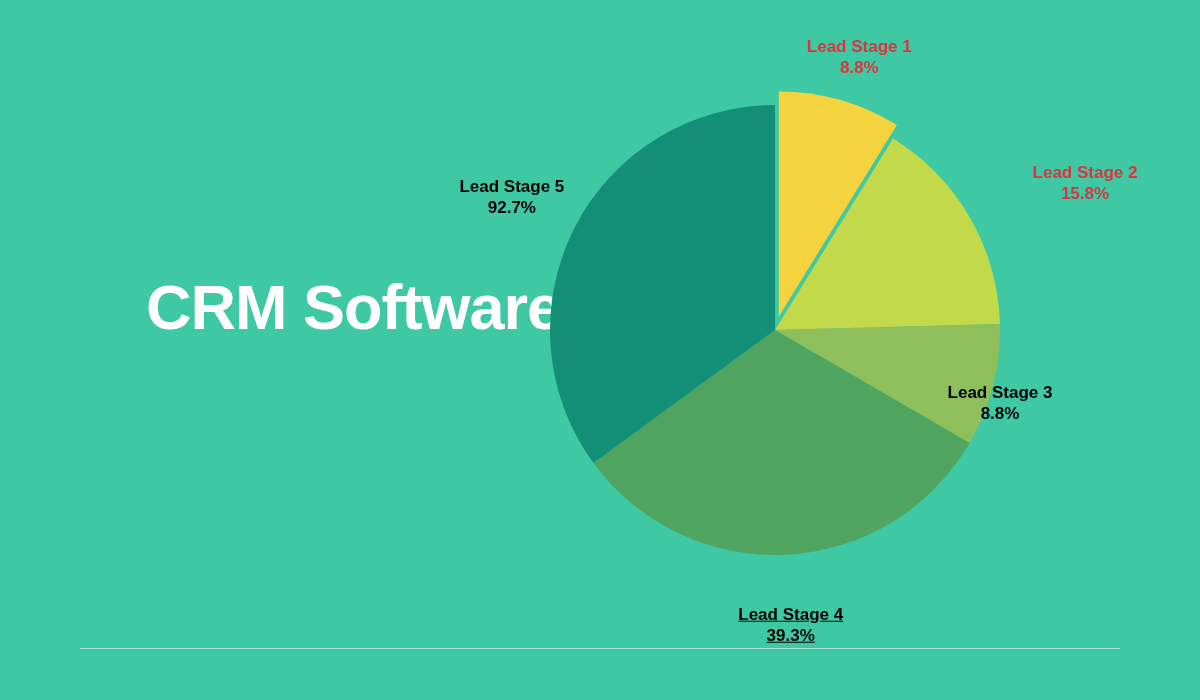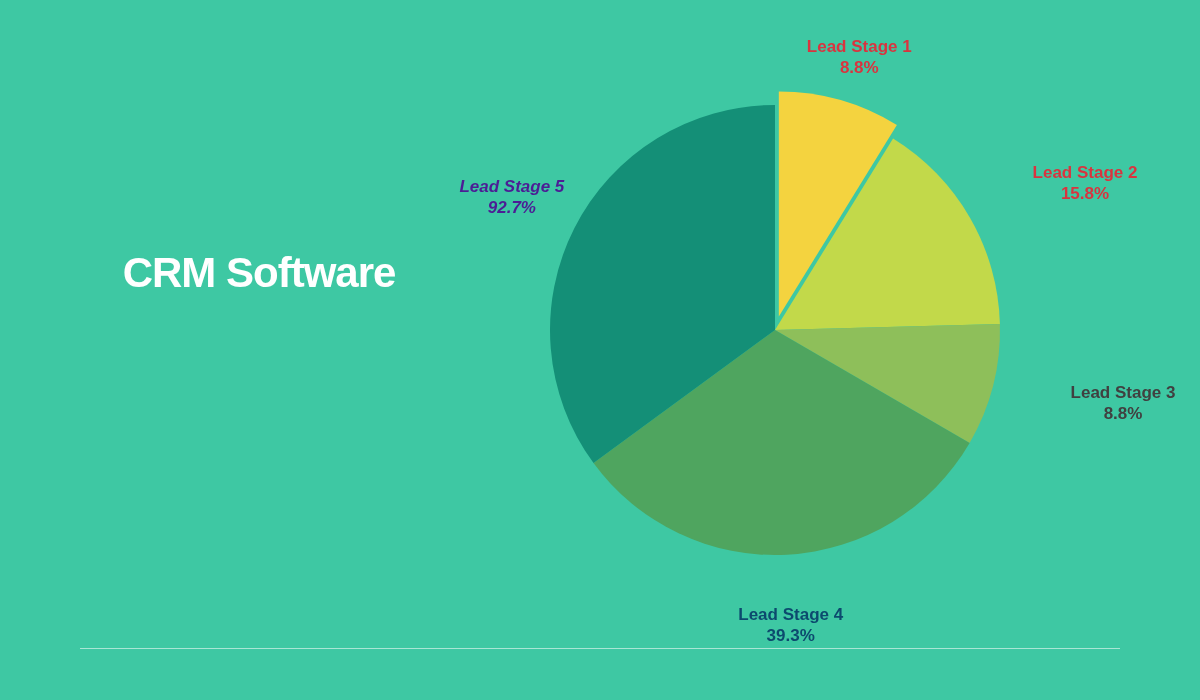--- a/index.html
+++ b/index.html
@@ -43,50 +43,50 @@
   }
   svg.pie {
     position: absolute;
   }
 </style>
 </head>
 <body>
 
 <div class="stage" style="background: rgb(62, 200, 163);">
 
-  <div class="title" style="left: 80px; top: 205px; font-size: 42px;">
+  <div class="title" style="left: 80px; top: 205px; font-size: 63px;">
     <span>CRM Software</span><br>
   </div>
 
   <svg class="pie" width="486" height="486" style="left: 532px; top: 87px;">
       <path d="M 246.81760719885293 229.5305577221896 L 246.81760719885293 4.530557722189599 A 225 225 0 0 1 364.8761169536298 37.9915583657106 Z" fill="#f4d33f"></path>
       <path d="M 243 243 L 361.0585097547768 51.461000643521004 A 225 225 0 0 1 467.9199435720216 236.99841824527917 Z" fill="#c2d94a"></path>
       <path d="M 243 243 L 467.9199435720216 236.99841824527917 A 225 225 0 0 1 437.6199054454869 355.907450615049 Z" fill="#8ebf5a"></path>
       <path d="M 243 243 L 437.6199054454869 355.907450615049 A 225 225 0 0 1 61.5122754215557 375.99325481895215 Z" fill="#4fa55f"></path>
       <path d="M 243 243 L 61.5122754215557 375.99325481895215 A 225 225 0 0 1 243.00000000000017 18 Z" fill="#148f77"></path>
     </svg>
 
   <div class="pie-labels">
       <div class="slice-label" style="left: 859.26px; top: 32.7102px; color: rgb(217, 52, 63); margin-top: 24px;">
         <div>Lead Stage 1</div>
         <div>8.8%</div>
       </div>
       <div class="slice-label" style="left: 1085px; top: 182.767px; color: rgb(217, 52, 63);">
         <div>Lead Stage 2</div>
         <div>15.8%</div>
       </div>
-      <div class="slice-label" style="left: 1123px; top: 402.843px; color: #404040;">
+      <div class="slice-label" style="left: 1000px; top: 402.843px; color: #000000;">
         <div>Lead Stage 3</div>
         <div>8.8%</div>
       </div>
-      <div class="slice-label" style="left: 790.732px; top: 624.58px; color: #0c4a6e;">
+      <div class="slice-label" style="left: 790.732px; top: 624.58px; color: #000000; text-decoration: underline;">
         <div>Lead Stage 4</div>
         <div>39.3%</div>
       </div>
-      <div class="slice-label" style="left: 511.88px; top: 196.609px; color: #4c1d95; font-style: italic;">
+      <div class="slice-label" style="left: 511.88px; top: 196.609px; color: #000000;">
         <div>Lead Stage 5</div>
         <div>92.7%</div>
       </div>
     </div>
 
   <div class="divider" style="top: 648px;"></div>
 
 </div>
 
 </body></html>

